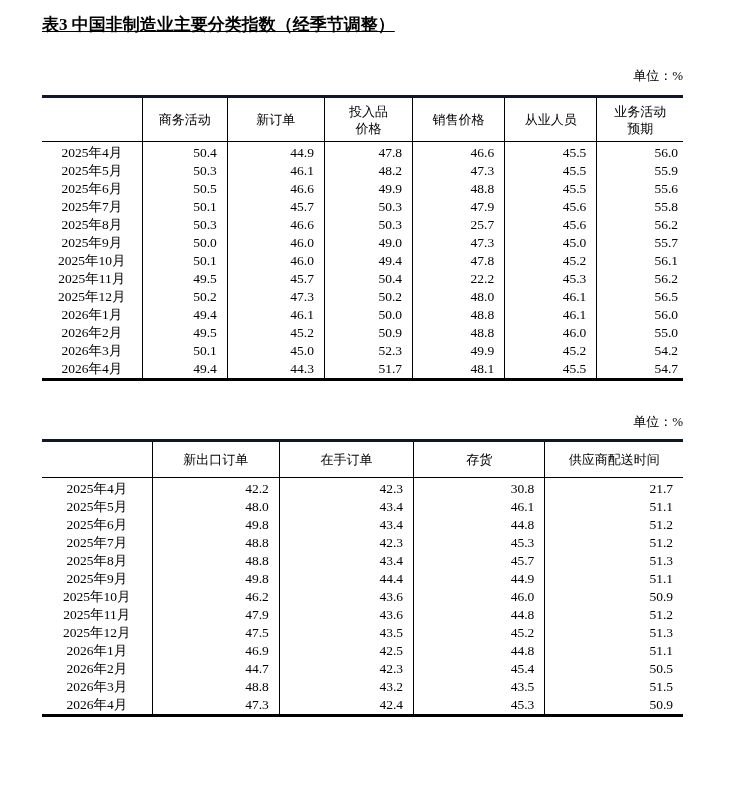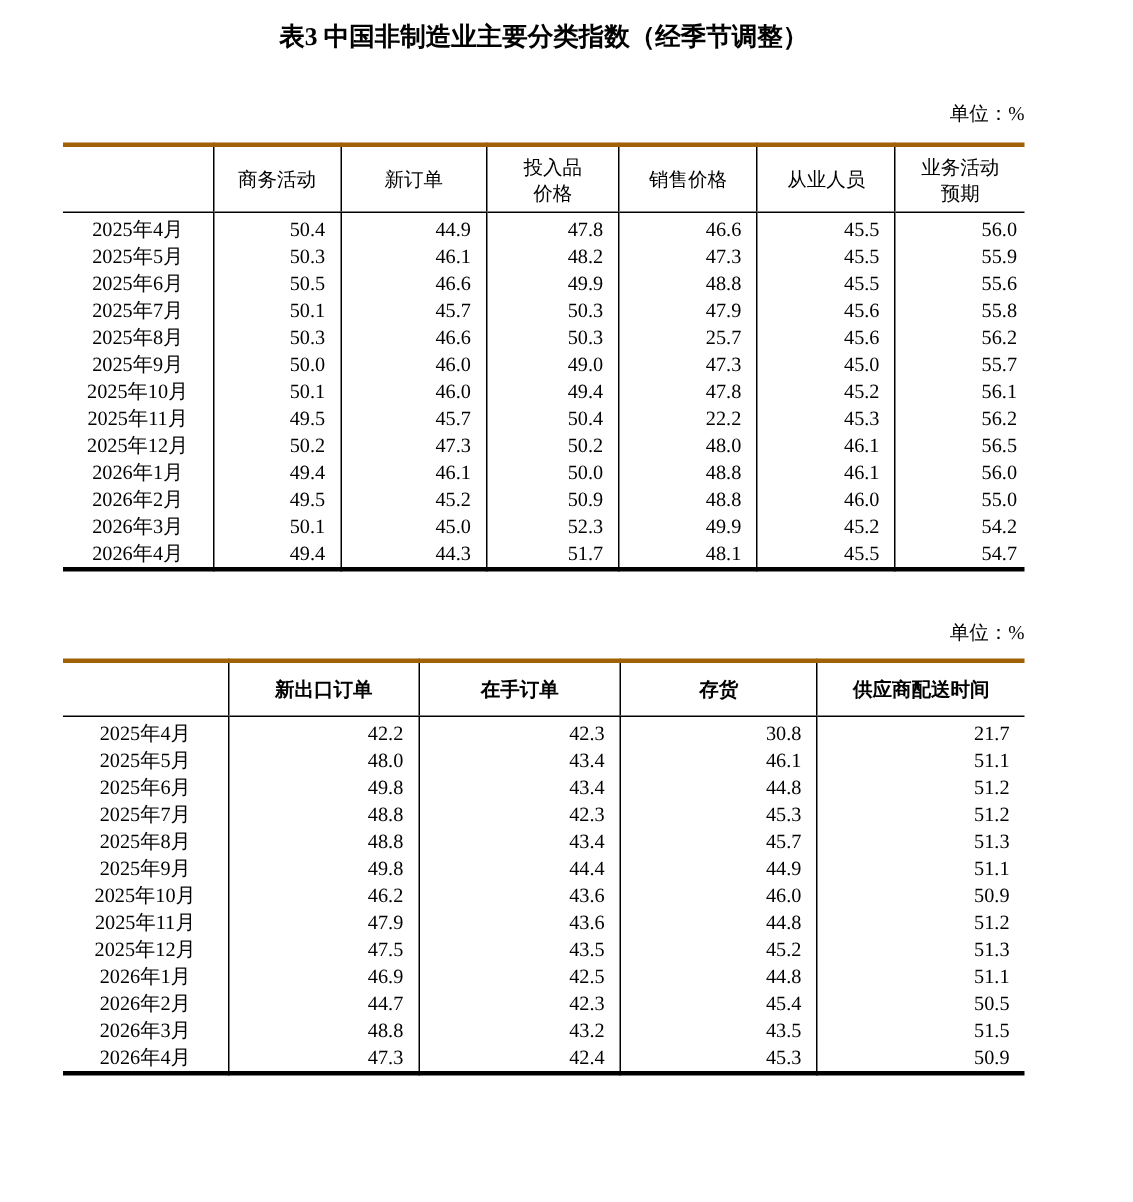--- a/index.html
+++ b/index.html
@@ -19,52 +19,52 @@
   .content {
     width: 641px;
     margin-left: 42px;
     padding-top: 15px;
   }
   .tbl-title {
     margin: 0;
     font-size: 17px;
     font-weight: bold;
     line-height: 20px;
-    text-align: center;
     white-space: nowrap;
+    text-decoration: underline;
   }
   .unit {
     font-size: 13px;
     line-height: 16px;
     text-align: right;
   }
   .unit-t3 { margin-top: 33px; }
   .unit-t4 { margin-top: 33px; }
   .title-t4 { margin-top: 34px; }
   table.stat-table {
     border-collapse: collapse;
     table-layout: fixed;
     width: 641px;
-    border-top: 3px solid #a16207;
+    border-top: 3px solid #0f172a;
     border-bottom: 3px solid #000;
     margin-top: 11px;
   }
   table.t4 { margin-top: 9px; }
   .stat-table th {
     font-weight: normal;
     font-size: 13px;
     line-height: 17px;
     text-align: center;
     vertical-align: middle;
     white-space: pre-line;
     padding: 0;
     border-bottom: 1px solid #000;
   }
   .t3 th { height: 43px; }
-  .t4 th { height: 35px; font-weight: bold; }
+  .t4 th { height: 35px; }
   .stat-table td {
     font-size: 13.5px;
     height: 18px;
     line-height: 18px;
     padding: 0;
     vertical-align: middle;
   }
   .stat-table th + th,
   .stat-table td + td {
     border-left: 1px solid #000;

